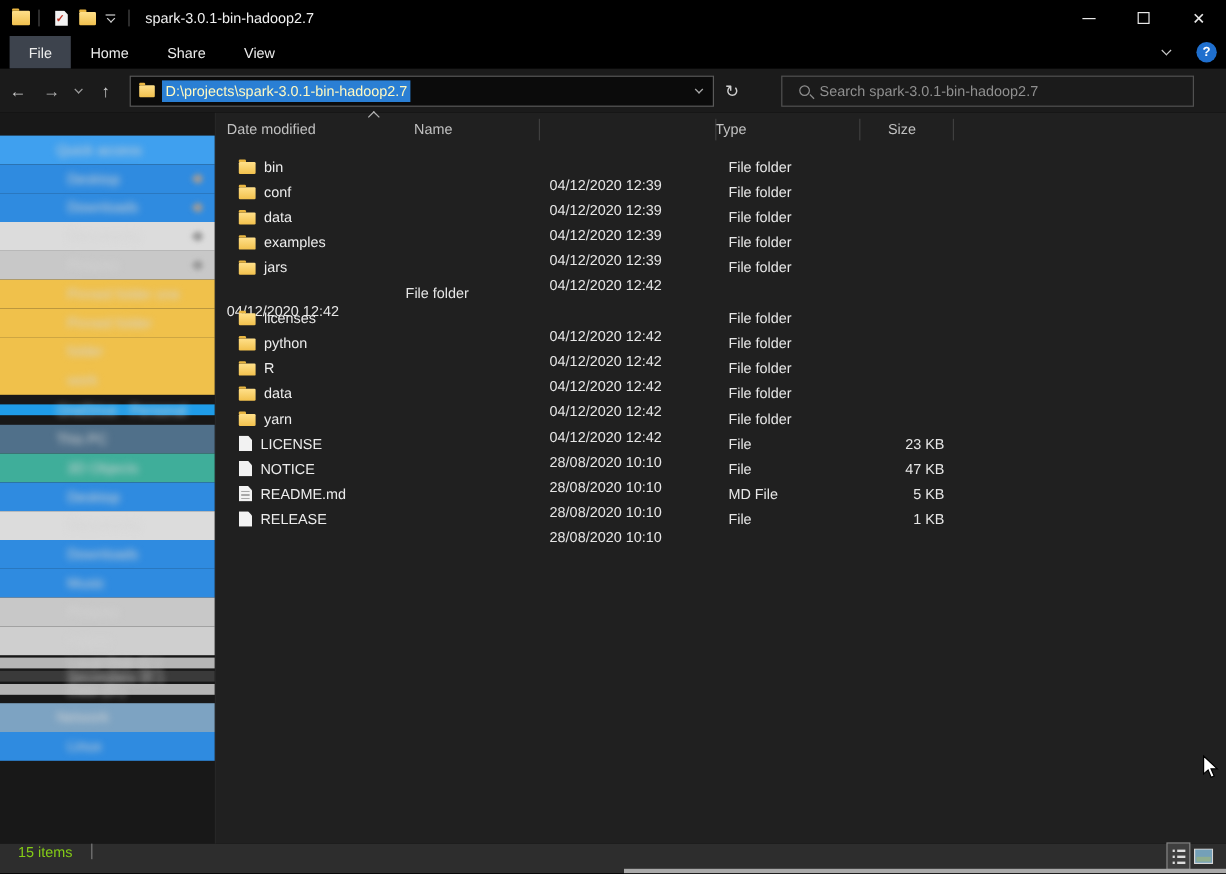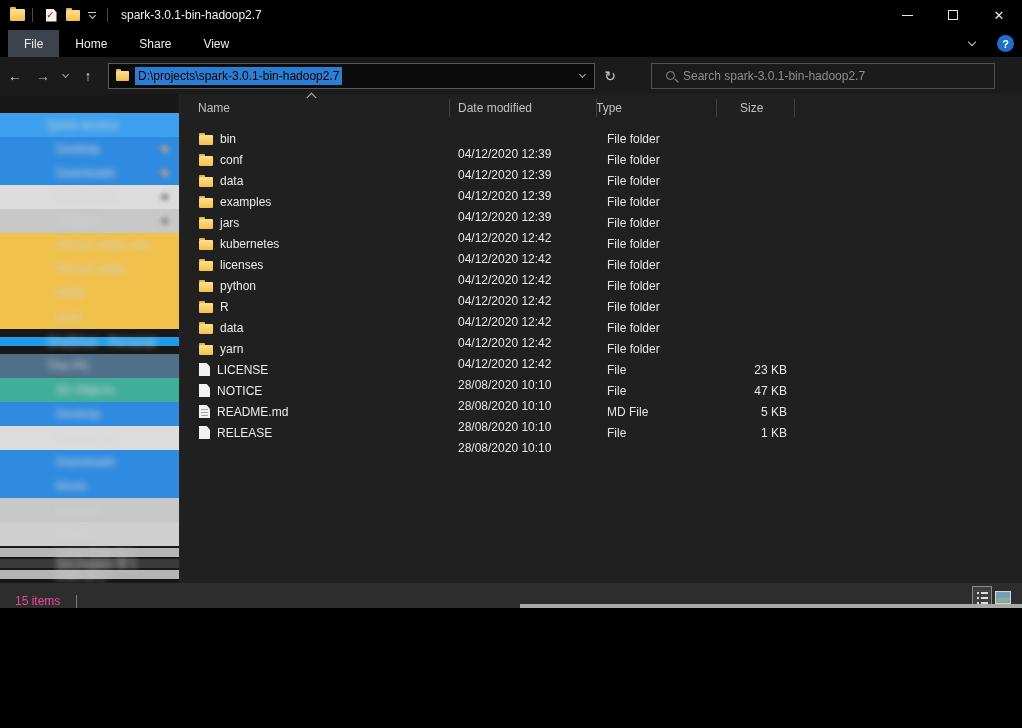--- a/index.html
+++ b/index.html
@@ -1,18 +1,18 @@
 <!DOCTYPE html>
 <html><head>
 <meta charset="utf-8">
 <style>
   * { margin:0; padding:0; box-sizing:border-box; }
   html,body { background:#000; }
   #window {
-    position:relative; width:1022px; height:608px; overflow:hidden;
+    position:relative; width:1022px; height:728px; overflow:hidden;
     background:#000; font-family:"Liberation Sans", sans-serif;
     -webkit-font-smoothing:antialiased; color:#eee;
   }
   
   .titlebar { height:30px; display:flex; align-items:center; background:#000; }
   .tb-sep { width:1px; height:14px; background:#4a4a4a; margin:0 7px; }
   .win-icon { width:15px; height:12px; margin-left:10px; position:relative;
     background:linear-gradient(180deg,#ffe08a,#f0c04e); border-radius:1px; }
   .win-icon::before { content:""; position:absolute; top:-2px; left:0; width:6px; height:2px;
     background:#e9b641; border-radius:1px 1px 0 0; }
@@ -52,21 +52,21 @@
   .nav-chev { width:18px; }
   .nav-chev .chev { width:5px; height:5px; border-right:1px solid #9a9a9a; border-bottom:1px solid #9a9a9a;
     transform:rotate(45deg); margin-top:-2px; }
   .nav-up { width:28px; }
   .addressbox { margin-left:6px; width:487px; height:26px; background:#0b0b0b;
     border:1px solid #5a5a5a; display:flex; align-items:center; }
   .addr-folder { width:13px; height:10px; margin:0 6px 0 7px; position:relative; flex:none;
     background:linear-gradient(180deg,#ffe08a,#f0c04e); border-radius:1px; }
   .addr-folder::before { content:""; position:absolute; top:-2px; left:0; width:5px; height:2px;
     background:#e9b641; border-radius:1px 1px 0 0; }
-  .addr-path { font-size:12px; color:#000000; background:#2a7fd4; padding:2px 3px; white-space:nowrap; }
+  .addr-path { font-size:12px; color:#fef9c3; background:#2a7fd4; padding:2px 3px; white-space:nowrap; }
   .addr-chevbtn { width:24px; height:26px; display:flex; align-items:center; justify-content:center; }
   .addr-chevbtn .chev { width:5px; height:5px; border-right:1px solid #aaa; border-bottom:1px solid #aaa;
     transform:rotate(45deg); margin-top:-2px; }
   .refresh-btn { width:30px; height:26px; display:flex; align-items:center; justify-content:center;
     color:#cfcfcf; font-size:14px; }
   .searchbox { margin-left:26px; flex:1; height:26px; border:1px solid #515151; background:transparent;
     display:flex; align-items:center; }
   .mag-icon { width:9px; height:9px; border:1.4px solid #8f8f8f; border-radius:50%; position:relative;
     margin:0 8px 0 14px; flex:none; }
   .mag-icon::after { content:""; position:absolute; width:5px; height:1.4px; background:#8f8f8f;
@@ -127,21 +127,21 @@
   .ficon.folder::before { content:""; position:absolute; top:-2px; left:0; width:6px; height:2px;
     background:#e9b641; border-radius:1px 1px 0 0; }
   .ficon.doc { width:11px; height:13px; background:#f2f2f2;
     clip-path:polygon(0 0,70% 0,100% 28%,100% 100%,0 100%); }
   .ficon.mdfile { width:11px; height:13px; background:#f2f2f2;
     clip-path:polygon(0 0,70% 0,100% 28%,100% 100%,0 100%); }
   .ficon.mdfile::before { content:""; position:absolute; left:2px; right:2px; top:4px; bottom:2px;
     background:repeating-linear-gradient(180deg,#a8a8a8 0 1px,transparent 1px 3px); }
   
   .statusbar { position:absolute; left:0; right:0; bottom:0; height:25px; background:#2d2d2d;
-    display:flex; align-items:flex-end; font-size:12px; color:#ec4899; }
+    display:flex; align-items:flex-start; font-size:12px; color:#84cc16; }
   .count { margin-left:15px; }
   .sdiv { width:1px; height:13px; background:#7a7a7a; margin-left:16px; }
   .view-toggles { margin-left:auto; margin-right:10px; display:flex; gap:3px; align-items:center; }
   .viewbtn { width:18px; height:21px; display:flex; align-items:center; justify-content:center; }
   .viewbtn.selected { background:#3f3f3f; outline:1px solid #8a8a8a; }
   .hscroll { position:absolute; left:520px; right:0; bottom:0; height:4px; background:#a9a9a9; z-index:6; }
   .cursor { position:absolute; left:1002px; top:629px; z-index:9; }
 </style>
 </head>
 <body>
@@ -347,22 +347,22 @@
         <div class="srow child icon-linux">
           <i class="s-icon"></i>
           <span class="s-label">Linux</span>
 
         </div>
       </div>
 
     <div class="files">
       <div class="headers">
         <div class="sort-caret"></div>
+        <div class="hcell c-date">Date modified</div>
         <div class="hcell c-name">Name</div>
-        <div class="hcell c-date">Date modified</div>
         <div class="hcell c-type">Type</div>
         <div class="hcell c-size">Size</div>
         <div class="hsep" style="left:269px"></div>
         <div class="hsep" style="left:416px"></div>
         <div class="hsep" style="left:536px"></div>
         <div class="hsep" style="left:614px"></div>
       </div>
       <div class="rowlist">
 
           <div class="frow">
@@ -409,24 +409,20 @@
             <span class="fcell c-name">
               <i class="ficon folder"></i>
               <span class="fname">jars</span>
             </span>
             <span class="fcell c-date">04/12/2020 12:42</span>
             <span class="fcell c-type">File folder</span>
             <span class="fcell c-size"></span>
           </div>
 
           <div class="frow">
-            <span class="fcell c-name">
-              <i class="ficon folder"></i>
-              <span class="fname">kubernetes</span>
-            </span>
             <span class="fcell c-date">04/12/2020 12:42</span>
             <span class="fcell c-type">File folder</span>
             <span class="fcell c-size"></span>
           </div>
 
           <div class="frow">
             <span class="fcell c-name">
               <i class="ficon folder"></i>
               <span class="fname">licenses</span>
             </span>

